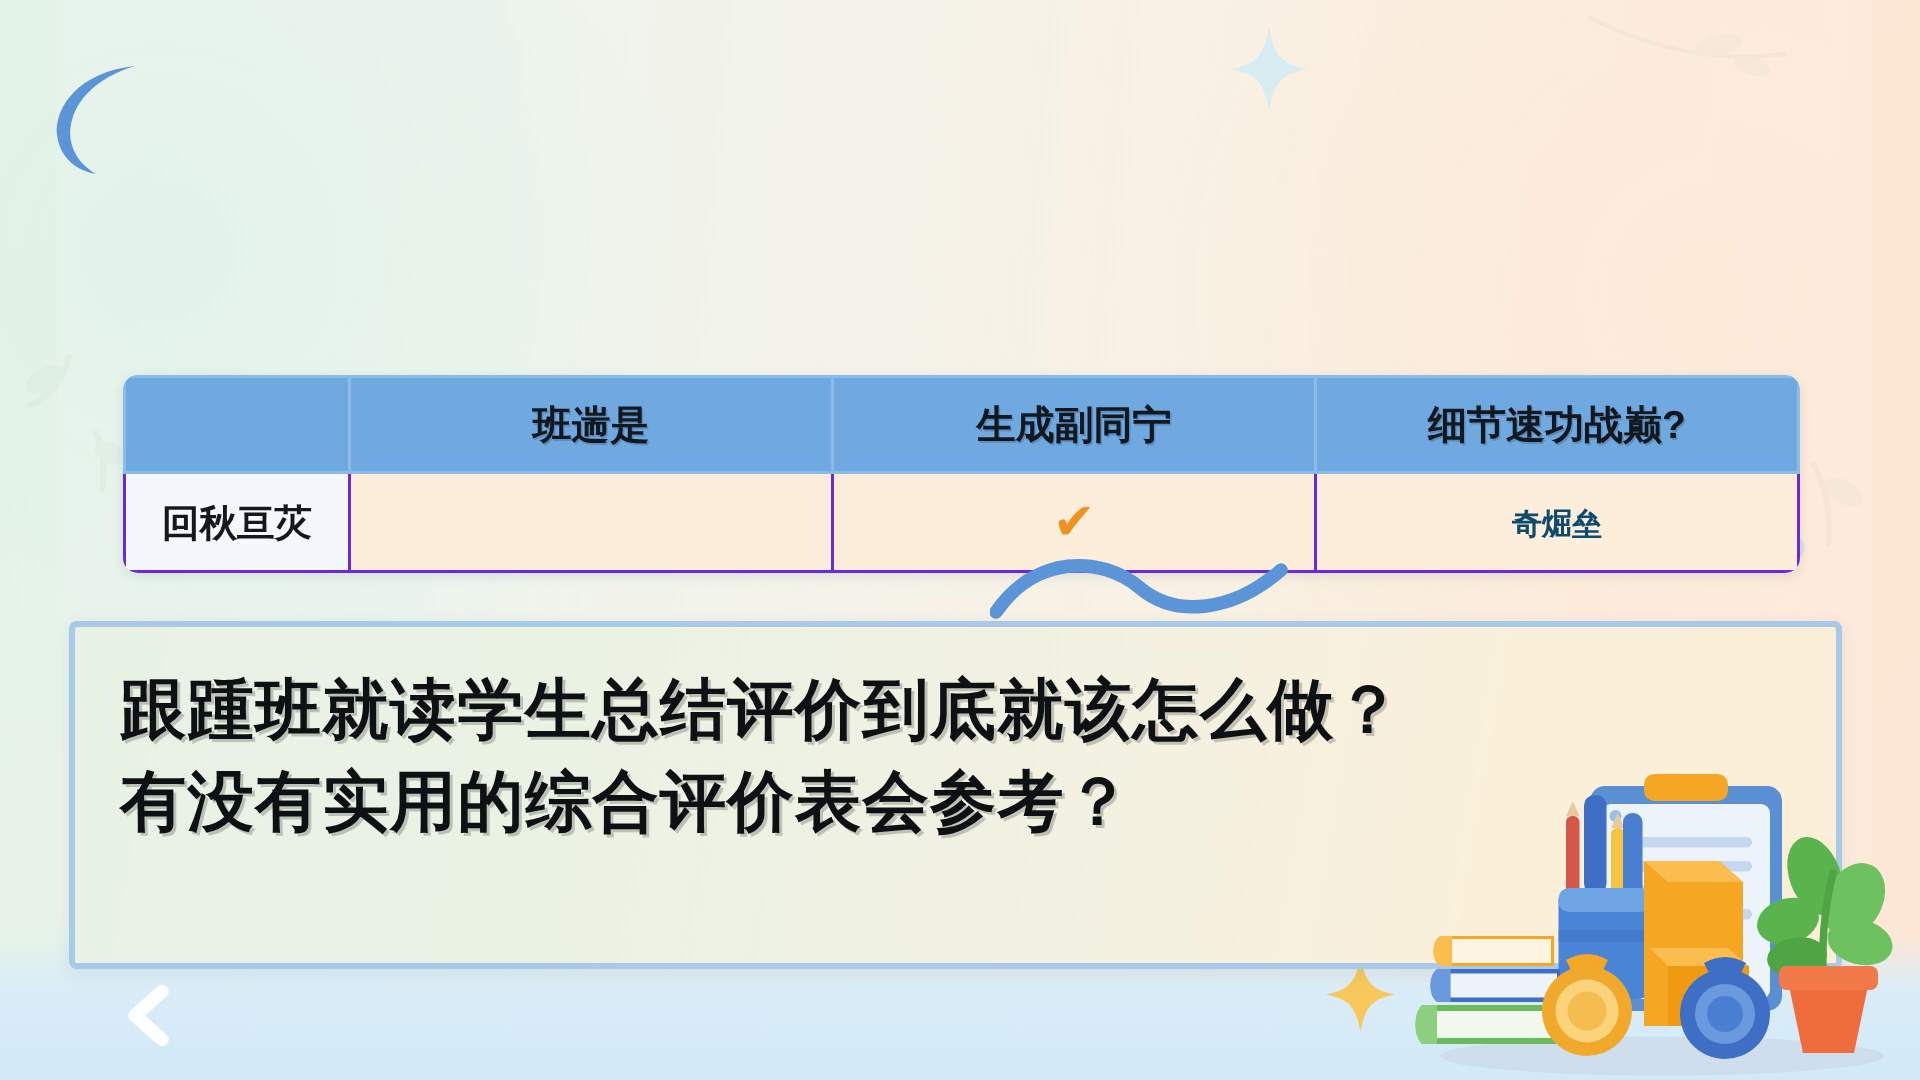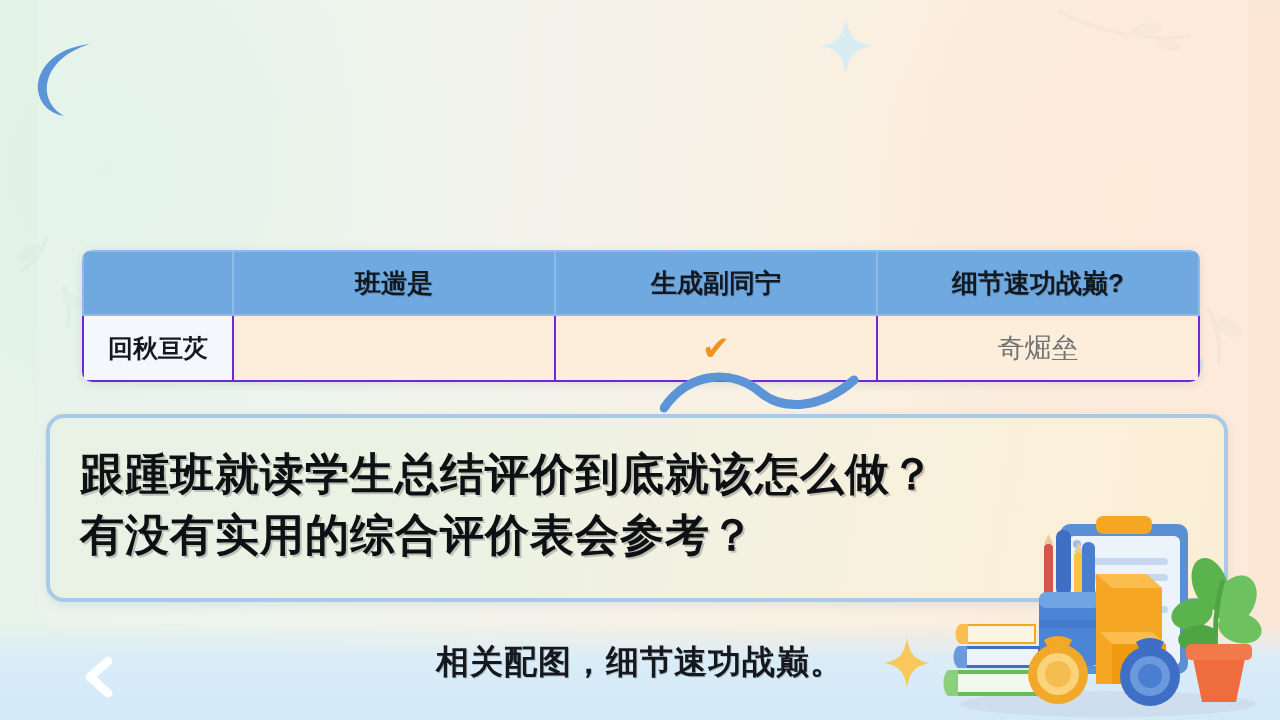--- a/index.html
+++ b/index.html
@@ -75,27 +75,27 @@
   table.grid thead th.corner{background:#6fa9e0;}
   col.c0{width:150px;}
   .row-tint td{background:#fdeedb;}
   .row-plain td{background:#ffffff;}
   td.rowhead{font-size:23px;background:#f2f6fb !important;color:#15181c;}
   .row-tint td.rowhead{background:#f4f7fb !important;}
   .ck{font-size:34px;font-weight:700;line-height:1;}
   .ck.orange{color:#f0921f;}
   .ck.blue{color:#5b92d4;}
   .ck.green{color:#64b261;}
-  .txt-orange{color:#737373;font-size:27px;font-weight:400;}
+  .txt-orange{color:#0c4a6e;font-size:20px;font-weight:700;}
   .txt-dark{color:#23272c;font-size:25px;font-weight:700;}
 
   
   .callout{
-    position:absolute;left:46px;top:414px;width:1182px;height:188px;
-    border:4px solid #a8c9e8;border-radius:18px;
+    position:absolute;left:46px;top:414px;width:1182px;height:232px;
+    border:4px solid #a8c9e8;border-radius:5px;
     background:linear-gradient(100deg,#e8f2e4 0%,#eaf2e4 28%,#f2f1e2 56%,#faf0da 80%,#fbeed6 100%);
     box-sizing:border-box;
     box-shadow:0 3px 10px rgba(100,130,165,.14);
   }
   .callout-text{
     position:absolute;left:30px;top:26px;width:1100px;
     font-size:44px;font-weight:700;line-height:1.38;letter-spacing:1px;
     color:#0e1114;text-shadow:2px 2px 0 rgba(0,0,0,.20);
     white-space:pre-line;
   }
@@ -289,21 +289,20 @@
         <ellipse cx="252" cy="106" rx="21" ry="15" transform="rotate(-16 252 106)" fill="#5bb34e"></ellipse>
         <ellipse cx="300" cy="120" rx="22" ry="15" transform="rotate(14 300 120)" fill="#6ec15f"></ellipse>
         <ellipse cx="258" cy="130" rx="20" ry="13" transform="rotate(-8 258 130)" fill="#4fa544"></ellipse>
         <path d="M276 150 C274 124 276 98 282 74" stroke="#4fa544" stroke-width="5" fill="none" stroke-linecap="round"></path>
         <path d="M252 146 L306 146 L296 194 L262 194 Z" fill="#ef6d3c"></path>
         <rect x="246" y="136" width="66" height="16" rx="5" fill="#f2794a"></rect>
       </g>
     </svg>
   </div>
 
-  <div class="caption">相关配图，细节速功战巅。</div>
 
   <div class="chevron">
     <svg width="34" height="44" viewBox="0 0 34 44">
       <path d="M26 6 L8 22 L26 38" stroke="#ffffff" stroke-width="9" fill="none" stroke-linecap="round" stroke-linejoin="round" opacity=".92"></path>
     </svg>
   </div>
 
 </div>
 
 </body></html>

